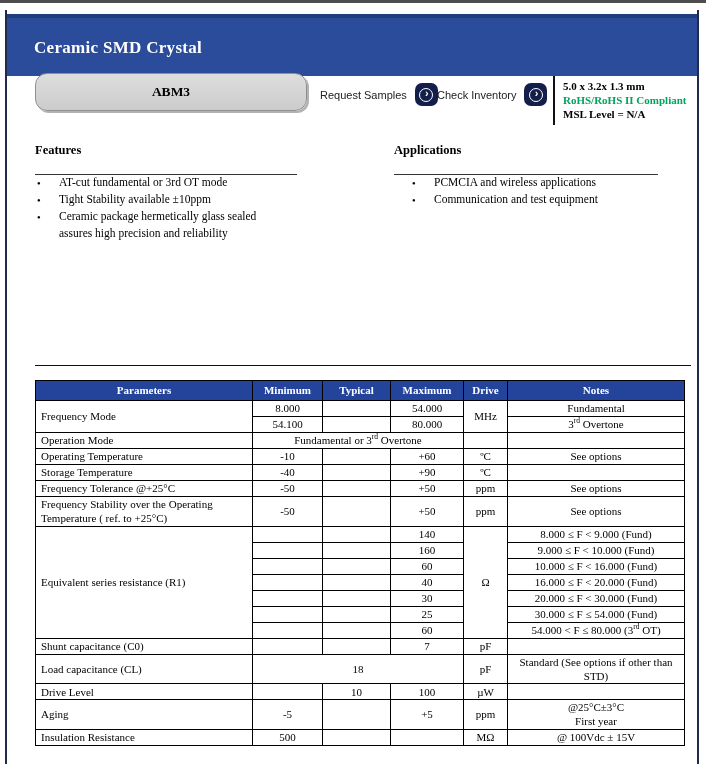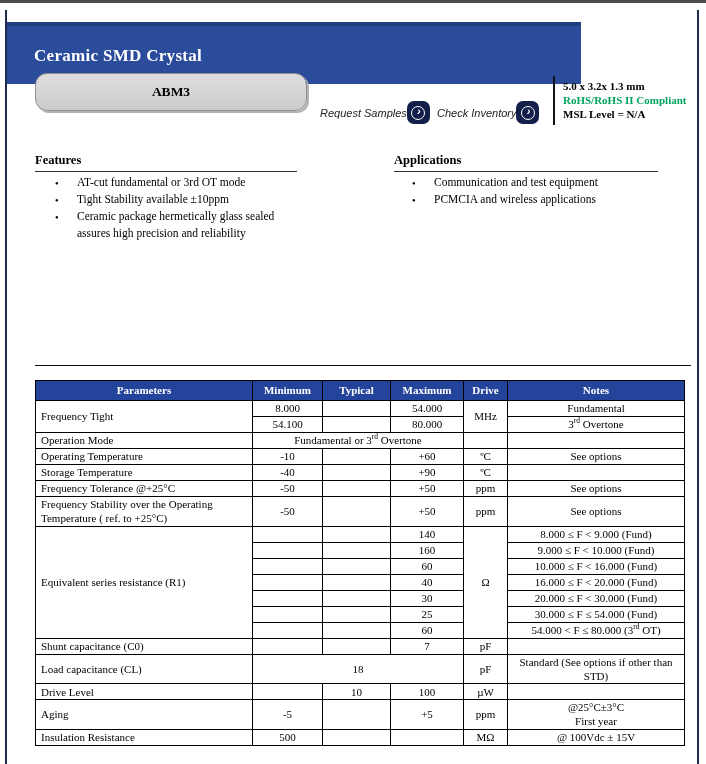--- a/index.html
+++ b/index.html
@@ -2,42 +2,42 @@
 <html><head>
 <meta charset="utf-8">
 <style>
   html,body{margin:0;padding:0;background:#fff;}
   .canvas{position:relative;width:706px;height:764px;background:#fff;overflow:hidden;
           font-family:"Liberation Serif",serif;color:#000;}
   .top-edge{position:absolute;left:0;top:0;width:706px;height:3px;background:#4d4d4d;}
   .page{position:absolute;left:5px;top:10px;width:690px;height:754px;background:#fff;
         border-left:2px solid #1f2a4d;border-right:2px solid #1f2a4d;}
   
-  .banner{position:absolute;left:0;top:12px;width:574px;height:62px;background:#2b4b9b;
+  .banner{position:absolute;left:0;top:4px;width:690px;height:62px;background:#2b4b9b;
           border-top:4px solid #203d7e;box-sizing:border-box;}
   .banner h1{margin:0;padding:20px 0 0 27px;font-size:17px;font-weight:bold;color:#fff;letter-spacing:.3px;}
   
   .part-box{position:absolute;left:28px;top:63px;width:270px;height:36px;
             background:linear-gradient(#dedede,#cccccc);border:1px solid #8f8f8f;border-radius:12px;
             box-shadow:2px 2px 0 0 #b3b3b3;display:flex;align-items:center;justify-content:center;
             font-weight:bold;font-size:13.5px;}
   
-  .action{position:absolute;top:91px;display:flex;align-items:center;cursor:pointer;font-style:italic;}
+  .action{position:absolute;top:73px;display:flex;align-items:center;gap:8px;cursor:pointer;}
   .action-label{font-family:"Liberation Sans",sans-serif;font-size:11px;color:#222;}
   .go-icon{width:23px;height:23px;background:#131f4a;border-radius:7px;display:flex;
            align-items:center;justify-content:center;flex:0 0 auto;}
   .go-ring{width:14px;height:14px;border:1.5px solid #fff;border-radius:50%;display:flex;
            align-items:center;justify-content:center;box-sizing:border-box;}
   .go-chev{color:#fff;font-size:11px;line-height:1;font-family:"Liberation Sans",sans-serif;
            transform:translate(0.5px,-1px);font-weight:bold;}
   .vdivider{position:absolute;left:546px;top:66px;width:2px;height:49px;background:#111;}
   .info-block{position:absolute;left:556px;top:69px;font-size:11px;font-weight:bold;line-height:14px;}
   
   .col-heading{position:absolute;font-size:12.5px;font-weight:bold;border-bottom:1px solid #333;
-               padding-bottom:3px;box-sizing:border-box;margin-top:10px;}
+               padding-bottom:16px;box-sizing:border-box;}
   .bullet-list{position:absolute;margin:0;padding:0;list-style:none;font-size:11.5px;line-height:17px;}
   .bullet-list li{position:relative;padding-left:28px;}
   .bullet-list li::before{content:"●";font-size:6px;position:absolute;left:6px;top:1px;}
   .specs-heading{position:absolute;left:28px;top:333px;font-size:12px;font-weight:bold;}
   .specs-rule{position:absolute;left:28px;top:355px;width:656px;height:0;border-top:1.5px solid #111;}
   
   .spec-table{position:absolute;left:28px;top:370px;border-collapse:collapse;table-layout:fixed;
               width:649px;font-size:11px;border:1.5px solid #000;}
   .spec-table th,.spec-table td{border:1px solid #000;padding:0 3px;text-align:center;
               line-height:1.3;overflow:hidden;box-sizing:border-box;}
@@ -81,30 +81,30 @@
 
     <div class="vdivider"></div>
 
     <div class="info-block">
       <div>5.0 x 3.2x 1.3 mm</div>
       <div style="color:#00a45c;">RoHS/RoHS II Compliant</div>
       <div>MSL Level = N/A</div>
     </div>
 
     <div class="col-heading" style="left:28px;top:133px;width:262px;">Features</div>
-    <ul class="bullet-list" style="left:42px;top:164px;width:250px;">
+    <ul class="bullet-list" style="left:24px;top:164px;width:250px;">
         <li>AT-cut fundamental or 3rd OT mode</li>
         <li>Tight Stability available ±10ppm</li>
         <li>Ceramic package hermetically glass sealed assures high precision and reliability</li>
       </ul>
 
     <div class="col-heading" style="left:387px;top:133px;width:264px;">Applications</div>
     <ul class="bullet-list" style="left:399px;top:164px;width:255px;">
+        <li>PCMCIA and wireless applications</li>
         <li>Communication and test equipment</li>
-        <li>PCMCIA and wireless applications</li>
       </ul>
 
     <div class="specs-rule"></div>
 
     <table class="spec-table">
         <colgroup>
           <col style="width: 217px;">
           <col style="width: 70px;">
           <col style="width: 68px;">
           <col style="width: 73px;">
@@ -116,21 +116,21 @@
             <th>Parameters</th>
             <th>Minimum</th>
             <th>Typical</th>
             <th>Maximum</th>
             <th>Drive</th>
             <th>Notes</th>
           </tr>
         </thead>
         <tbody>
           <tr>
-            <td rowspan="2" class="c-left">Frequency Tight</td>
+            <td rowspan="2" class="c-left">Frequency Mode</td>
             <td>8.000</td>
             <td></td>
             <td>54.000</td>
             <td rowspan="2">MHz</td>
             <td>Fundamental</td>
           </tr>
           <tr>
             <td>54.100</td>
             <td></td>
             <td>80.000</td>

